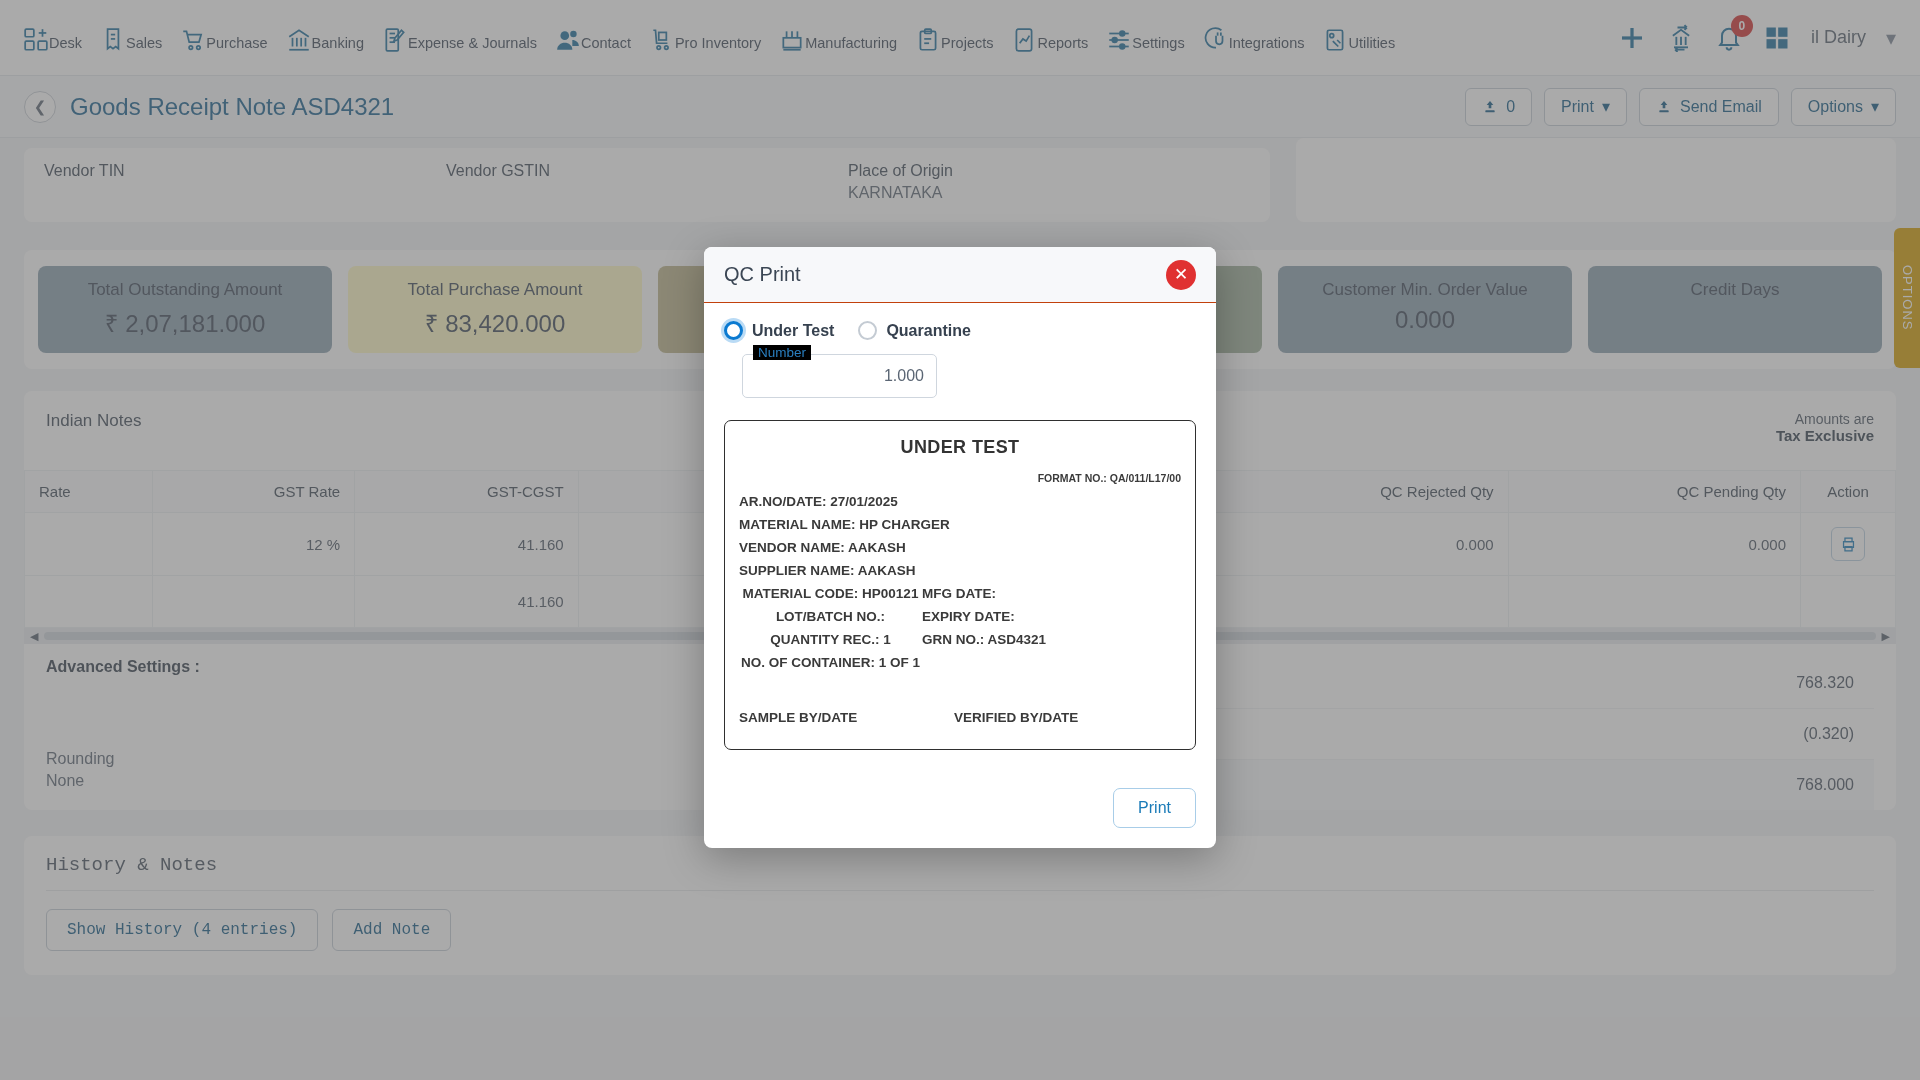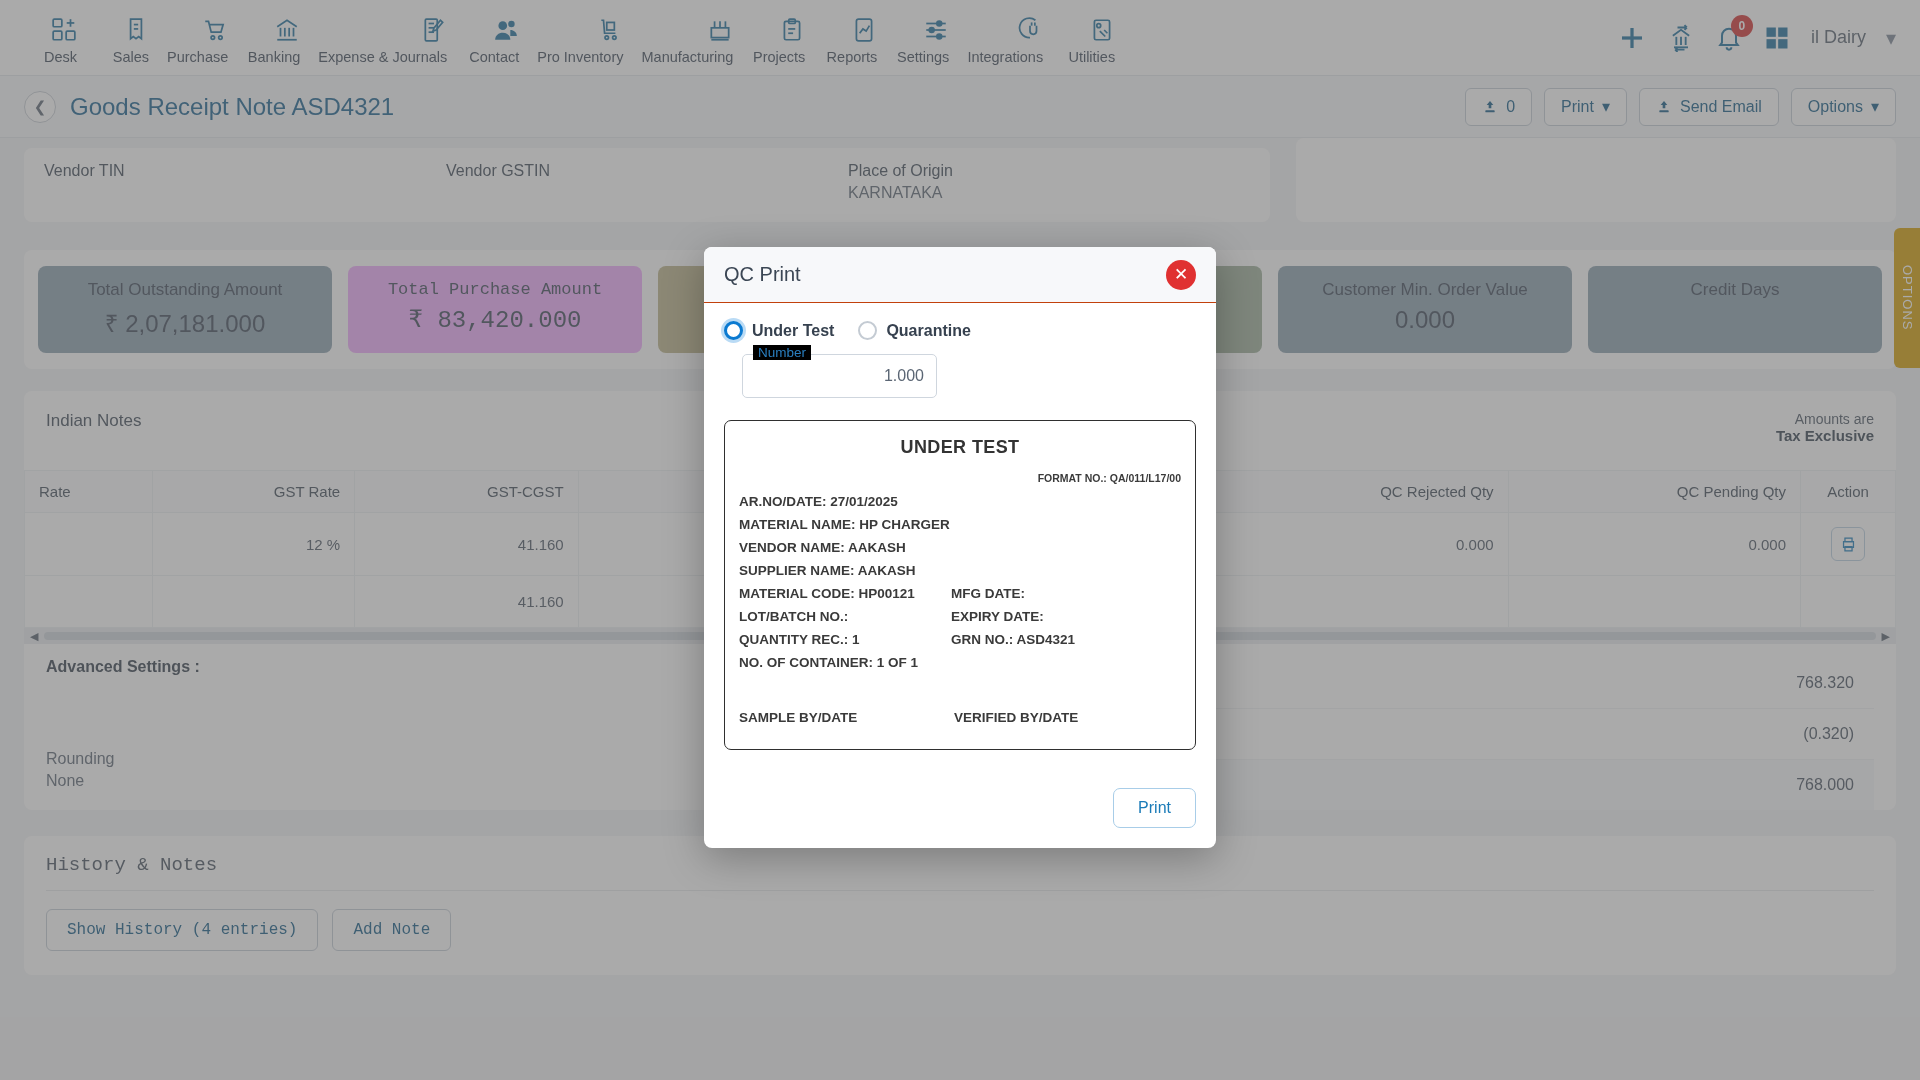--- a/index.html
+++ b/index.html
@@ -25,21 +25,21 @@
   
   .topnav {
     height: 76px; background: #ffffff;
     display: flex; align-items: center;
     padding: 0 14px;
     border-bottom: 1px solid #e3e6ea;
     position: relative;
   }
   .nav-items { display: flex; align-items: flex-start; gap: 0; }
   .nav-item {
-    display: flex; flex-direction: column; align-items: flex-end;
+    display: flex; flex-direction: row; align-items: center;
     justify-content: flex-start;
     min-width: 72px; padding: 5px 9px 0 9px;
     cursor: pointer;
   }
   .nav-item .ico { height: 28px; display: flex; align-items: center; justify-content: center; }
   .nav-item .ico svg { display: block; }
   .nav-item .lbl {
     font-size: 14.5px; color: #3c4858; margin-top: 5px; white-space: nowrap;
   }
   .nav-right {
@@ -224,21 +224,21 @@
     margin-top: 22px; border: 1.6px solid #2f2f2f; border-radius: 7px;
     padding: 16px 14px 16px 14px; min-height: 300px; position: relative;
   }
   .pv-title {
     text-align: center; font-size: 18px; font-weight: 700;
     color: #333; letter-spacing: 0.4px; margin-bottom: 14px;
   }
   .pv-format { text-align: right; font-size: 10.5px; font-weight: 700; color: #3a3a3a; margin-bottom: 10px; }
   .pv-line { font-size: 13.5px; font-weight: 700; color: #3a3a3a; margin-bottom: 8px; }
   .pv-two { display: flex; }
-  .pv-two .c1 { width: 212px; }
+  .pv-two .c1 { width: 183px; text-align: center; }
   .pv-sign { display: flex; margin-top: 32px; }
   .pv-sign .c1 { width: 215px; }
 
   .modal-foot { display: flex; justify-content: flex-end; padding: 16px 20px 20px 20px; }
   .print-btn {
     border: 1px solid #a8cde8; background: #fff; border-radius: 7px;
     height: 40px; padding: 0 24px; color: #1a7bb8; font-size: 16px; cursor: pointer;
   }
 </style>
 </head>
@@ -494,21 +494,21 @@
         </div>
       </div>
       <div class="vendor-right"></div>
     </div>
 
     <div class="stat-row">
       <div class="stat" style="background:#8b9fae;">
         <div class="s-label">Total Outstanding Amount</div>
         <div class="s-value">₹ 2,07,181.000</div>
       </div>
-      <div class="stat" style="background:#f0abfc;font-family:Liberation Mono, monospace;">
+      <div class="stat" style="background:#fef9c3;">
         <div class="s-label">Total Purchase Amount</div>
         <div class="s-value">₹ 83,420.000</div>
       </div>
       <div class="stat" style="background:#bcb489;">
         <div class="s-label"></div>
         <div class="s-value"></div>
       </div>
       <div class="stat" style="background:#9db09a;">
         <div class="s-label"></div>
         <div class="s-value"></div>

